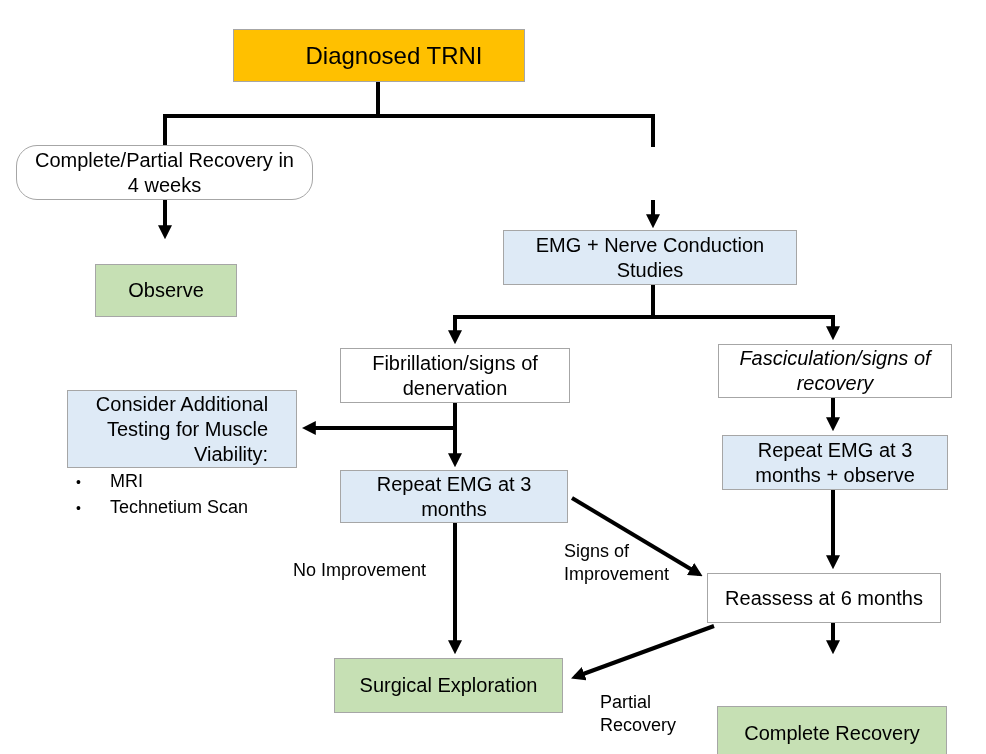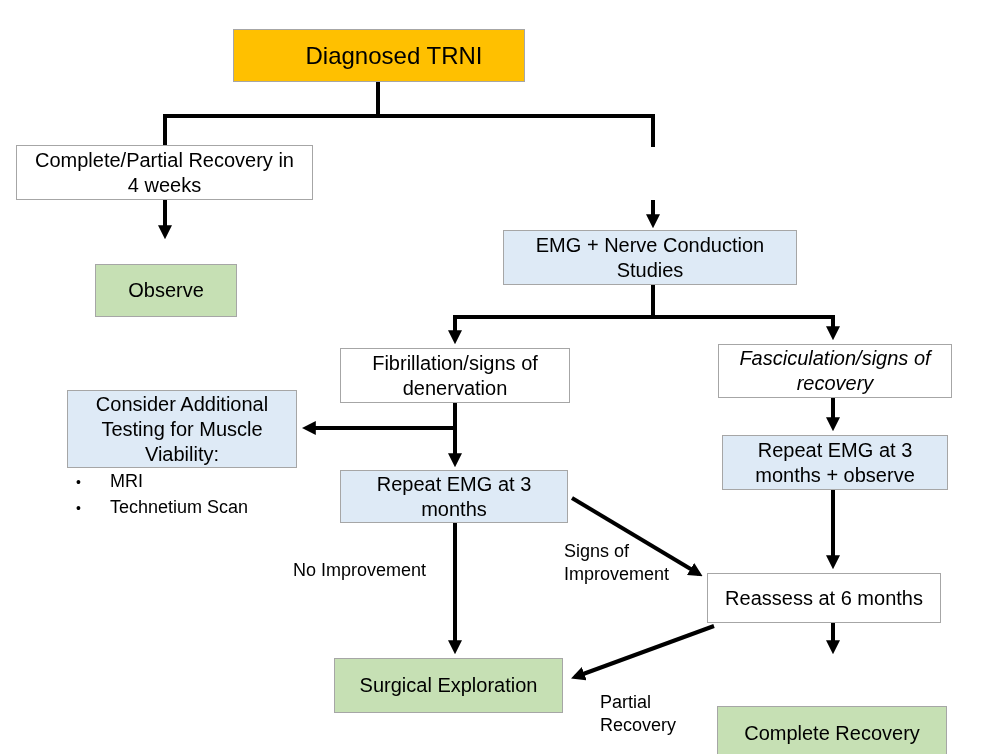--- a/index.html
+++ b/index.html
@@ -49,36 +49,36 @@
     <path marker-end="url(#ah)" d="M455,523 V650"></path>
     <path marker-end="url(#ah)" d="M572,498 L699,574"></path>
     <path marker-end="url(#ah)" d="M833,398 V427"></path>
     <path marker-end="url(#ah)" d="M833,490 V565"></path>
     <path marker-end="url(#ah)" d="M833,623 V650"></path>
     <path marker-end="url(#ah)" d="M714,626 L575,677"></path>
   </svg>
 
   <div class="node fill-orange title-node" style="left:233px;top:29px;width:292px;height:53px;">Diagnosed TRNI</div>
 
-  <div class="node fill-white" style="left:16px;top:145px;width:297px;height:55px;">Complete/Partial Recovery in
+  <div class="node fill-white" style="left:16px;top:145px;width:297px;height:55px;border-radius:21px;">Complete/Partial Recovery in
 4 weeks</div>
 
   <div class="node fill-green" style="left:95px;top:240px;width:142px;height:53px;margin-top:24px;">Observe</div>
 
 
   <div class="node fill-white" style="left:340px;top:348px;width:230px;height:55px;">Fibrillation/signs of
 denervation</div>
 
   <div class="node fill-blue" style="left:503px;top:230px;width:294px;height:55px;">EMG + Nerve Conduction
 Studies</div>
 
   <div class="node fill-white" style="left:718px;top:344px;width:234px;height:54px;font-style:italic;">Fasciculation/signs of
 recovery</div>
 
-  <div class="node fill-blue" style="left:67px;top:390px;width:230px;height:78px;">Consider Additional
+  <div class="node fill-blue" style="left:67px;top:390px;width:230px;height:78px;text-align:right;">Consider Additional
 Testing for Muscle
 Viability:</div>
 
   <div class="bullets">
     <div class="bullet-row">
       <span class="bullet-dot">•</span>
       <span>MRI</span>
     </div>
     <div class="bullet-row">
       <span class="bullet-dot">•</span>

